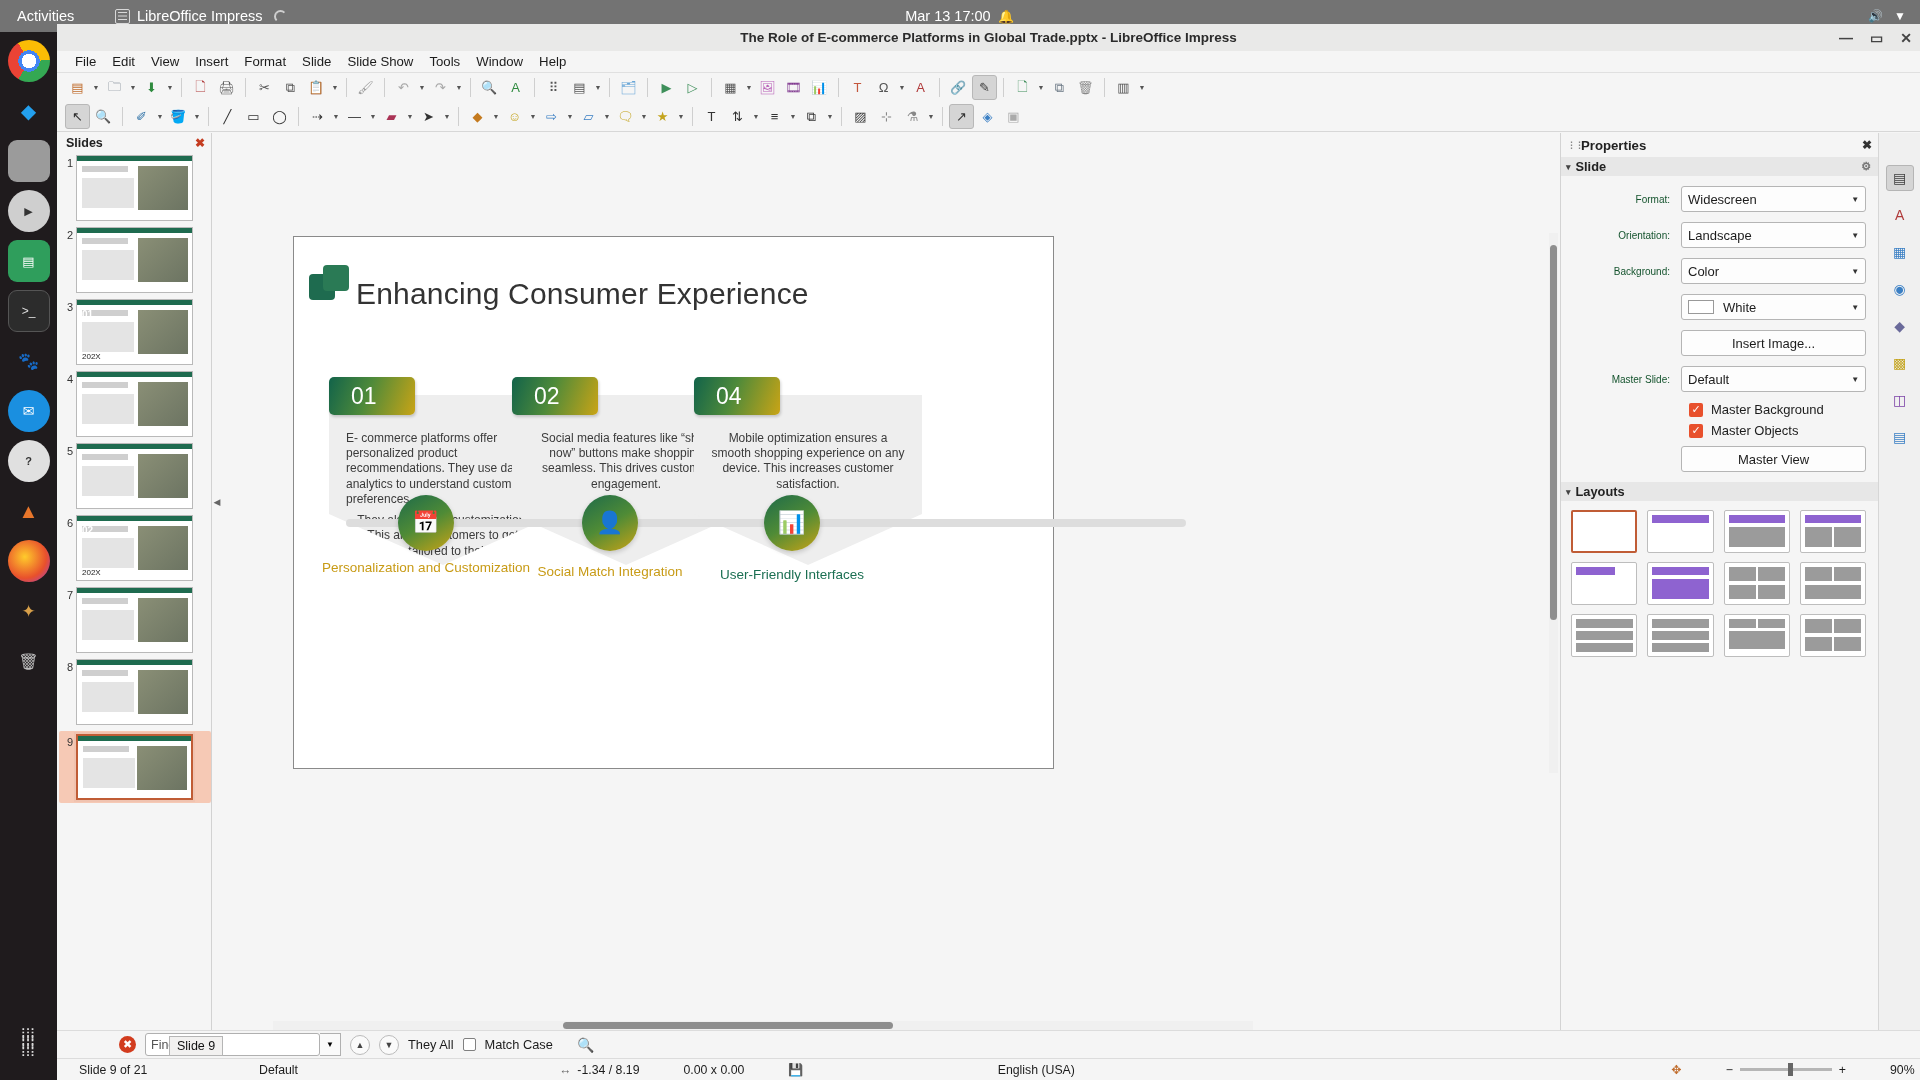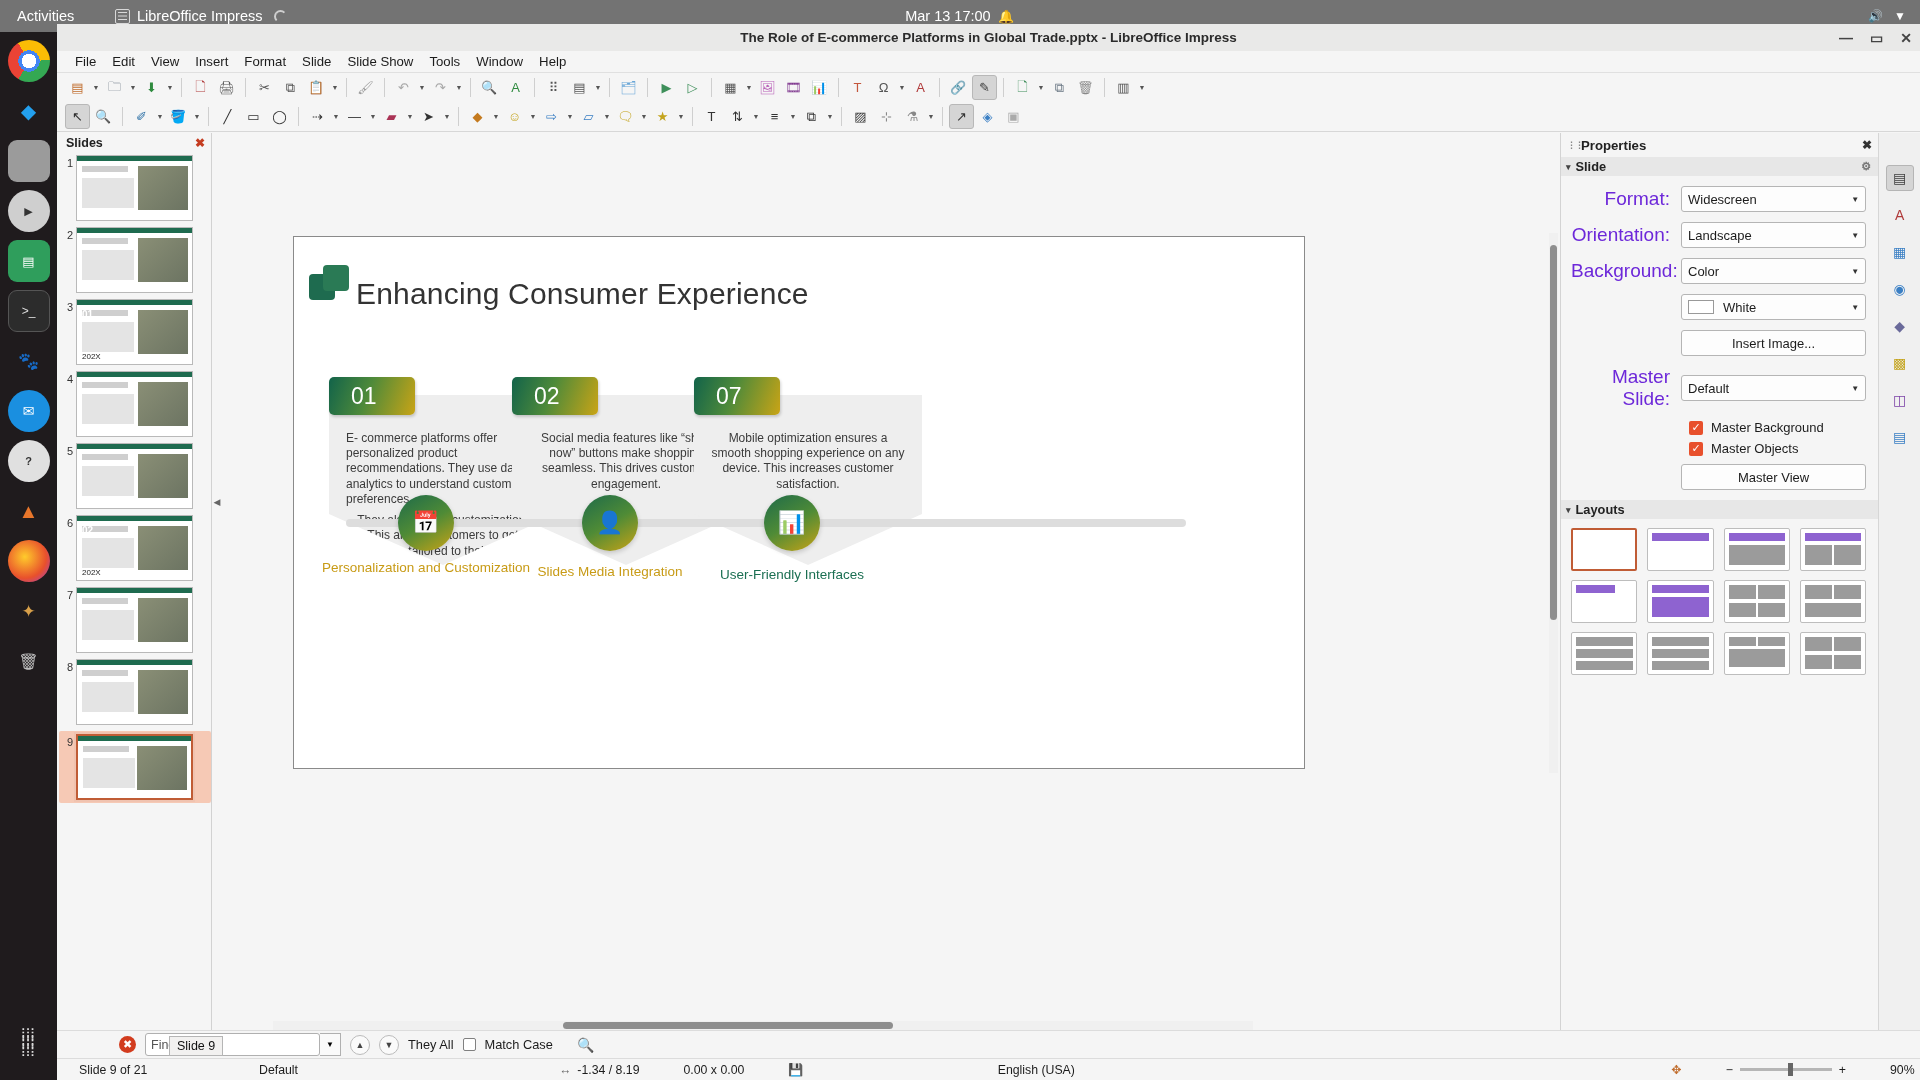--- a/index.html
+++ b/index.html
@@ -115,21 +115,21 @@
   .mini-ph { position: absolute; background: #dfdfdf; }
   .mini-img { position: absolute; background: linear-gradient(135deg,#8a8f76,#6c7462); }
 
   
   .editarea {
     position: absolute; left: 156px; right: 360px; top: 0; bottom: 0;
     background: #f5f5f5;
   }
   .slide-canvas {
     position: absolute; left: 80px; top: 103px;
-    width: 1012px; height: 533px;
+    width: 761px; height: 533px;
     background: #ffffff; border: 1px solid #8a8a8a;
     box-shadow: 0 0 0 0 rgba(0,0,0,0);
   }
   .pane-handle {
     position: absolute; left: 0px; top: 358px; width: 8px; height: 22px;
     display: flex; align-items: center; justify-content: center; font-size: 9px; color: #666;
   }
 
   
   .slide-title {
@@ -197,21 +197,21 @@
   .deck-close { margin-left: auto; font-size: 12px; color: #333; }
   .panel-title {
     height: 19px; background: #e7e7e7; display: flex; align-items: center;
     font-size: 12.8px; font-weight: bold; color: #222; padding-left: 5px; gap: 5px;
     position: relative;
   }
   .panel-title .cog { position: absolute; right: 7px; font-size: 11px; color: #777; }
   .chev { font-size: 9px; color: #444; }
   .form { padding: 10px 12px 0 10px; }
   .form-row { display: flex; align-items: center; margin-bottom: 10px; }
-  .form-label { width: 110px; text-align: right; padding-right: 11px; font-size: 19px; color: #6d28d9; }
+  .form-label { width: 110px; text-align: right; padding-right: 11px; font-size: 10px; color: #14532d; }
   .combo {
     flex: 1; height: 26px; background: #fdfdfd; border: 1px solid #b5b5b5; border-radius: 3px;
     display: flex; align-items: center; padding: 0 6px; font-size: 13px; color: #1c1c1c;
     position: relative;
   }
   .combo .caret { margin-left: auto; font-size: 8px; color: #333; }
   .swatch { width: 26px; height: 14px; border: 1px solid #999; background: #ffffff; margin-right: 9px; }
   .btn {
     height: 26px; background: #fdfdfd; border: 1px solid #b5b5b5; border-radius: 3px;
     display: flex; align-items: center; justify-content: center; font-size: 13px; color: #1c1c1c;
@@ -578,35 +578,35 @@
               <div class="card" style="left: 218px; top: 140px;">
                 <div class="card-body" style="min-height: 170px;">
                   <div class="card-p centered">Social media features like “shop now” buttons make shopping seamless. This drives customer engagement.</div>
                 </div>
                 <div class="badge">02</div>
               </div>
               <div class="card" style="left: 400px; top: 140px;">
                 <div class="card-body" style="min-height: 170px;">
                   <div class="card-p centered">Mobile optimization ensures a smooth shopping experience on any device. This increases customer satisfaction.</div>
                 </div>
-                <div class="badge">07</div>
+                <div class="badge">04</div>
               </div>
             </div>
 
           <div class="tl-line"></div>
 
           <div id="timeline-layer">
               <div class="tl-node" style="left: 104px; top: 258px;">
                 <span style="color: rgb(255, 255, 255); font-size: 22px; line-height: 1;">📅</span>
               </div>
               <div class="tl-label" style="left: 2px; top: 323px; color: rgb(200, 155, 22);">Personalization and Customization</div>
               <div class="tl-node" style="left: 288px; top: 258px;">
                 <span style="color: rgb(255, 255, 255); font-size: 22px; line-height: 1;">👤</span>
               </div>
-              <div class="tl-label" style="left: 186px; top: 327px; color: rgb(200, 155, 22);">Slides Media Integration</div>
+              <div class="tl-label" style="left: 186px; top: 327px; color: rgb(200, 155, 22);">Social Match Integration</div>
               <div class="tl-node" style="left: 470px; top: 258px;">
                 <span style="color: rgb(255, 255, 255); font-size: 22px; line-height: 1;">📊</span>
               </div>
               <div class="tl-label" style="left: 368px; top: 330px; color: rgb(27, 111, 82);">User-Friendly Interfaces</div>
             </div>
 
         </div>
 
         <div class="v-scroll">
             <div class="v-thumb"></div>

